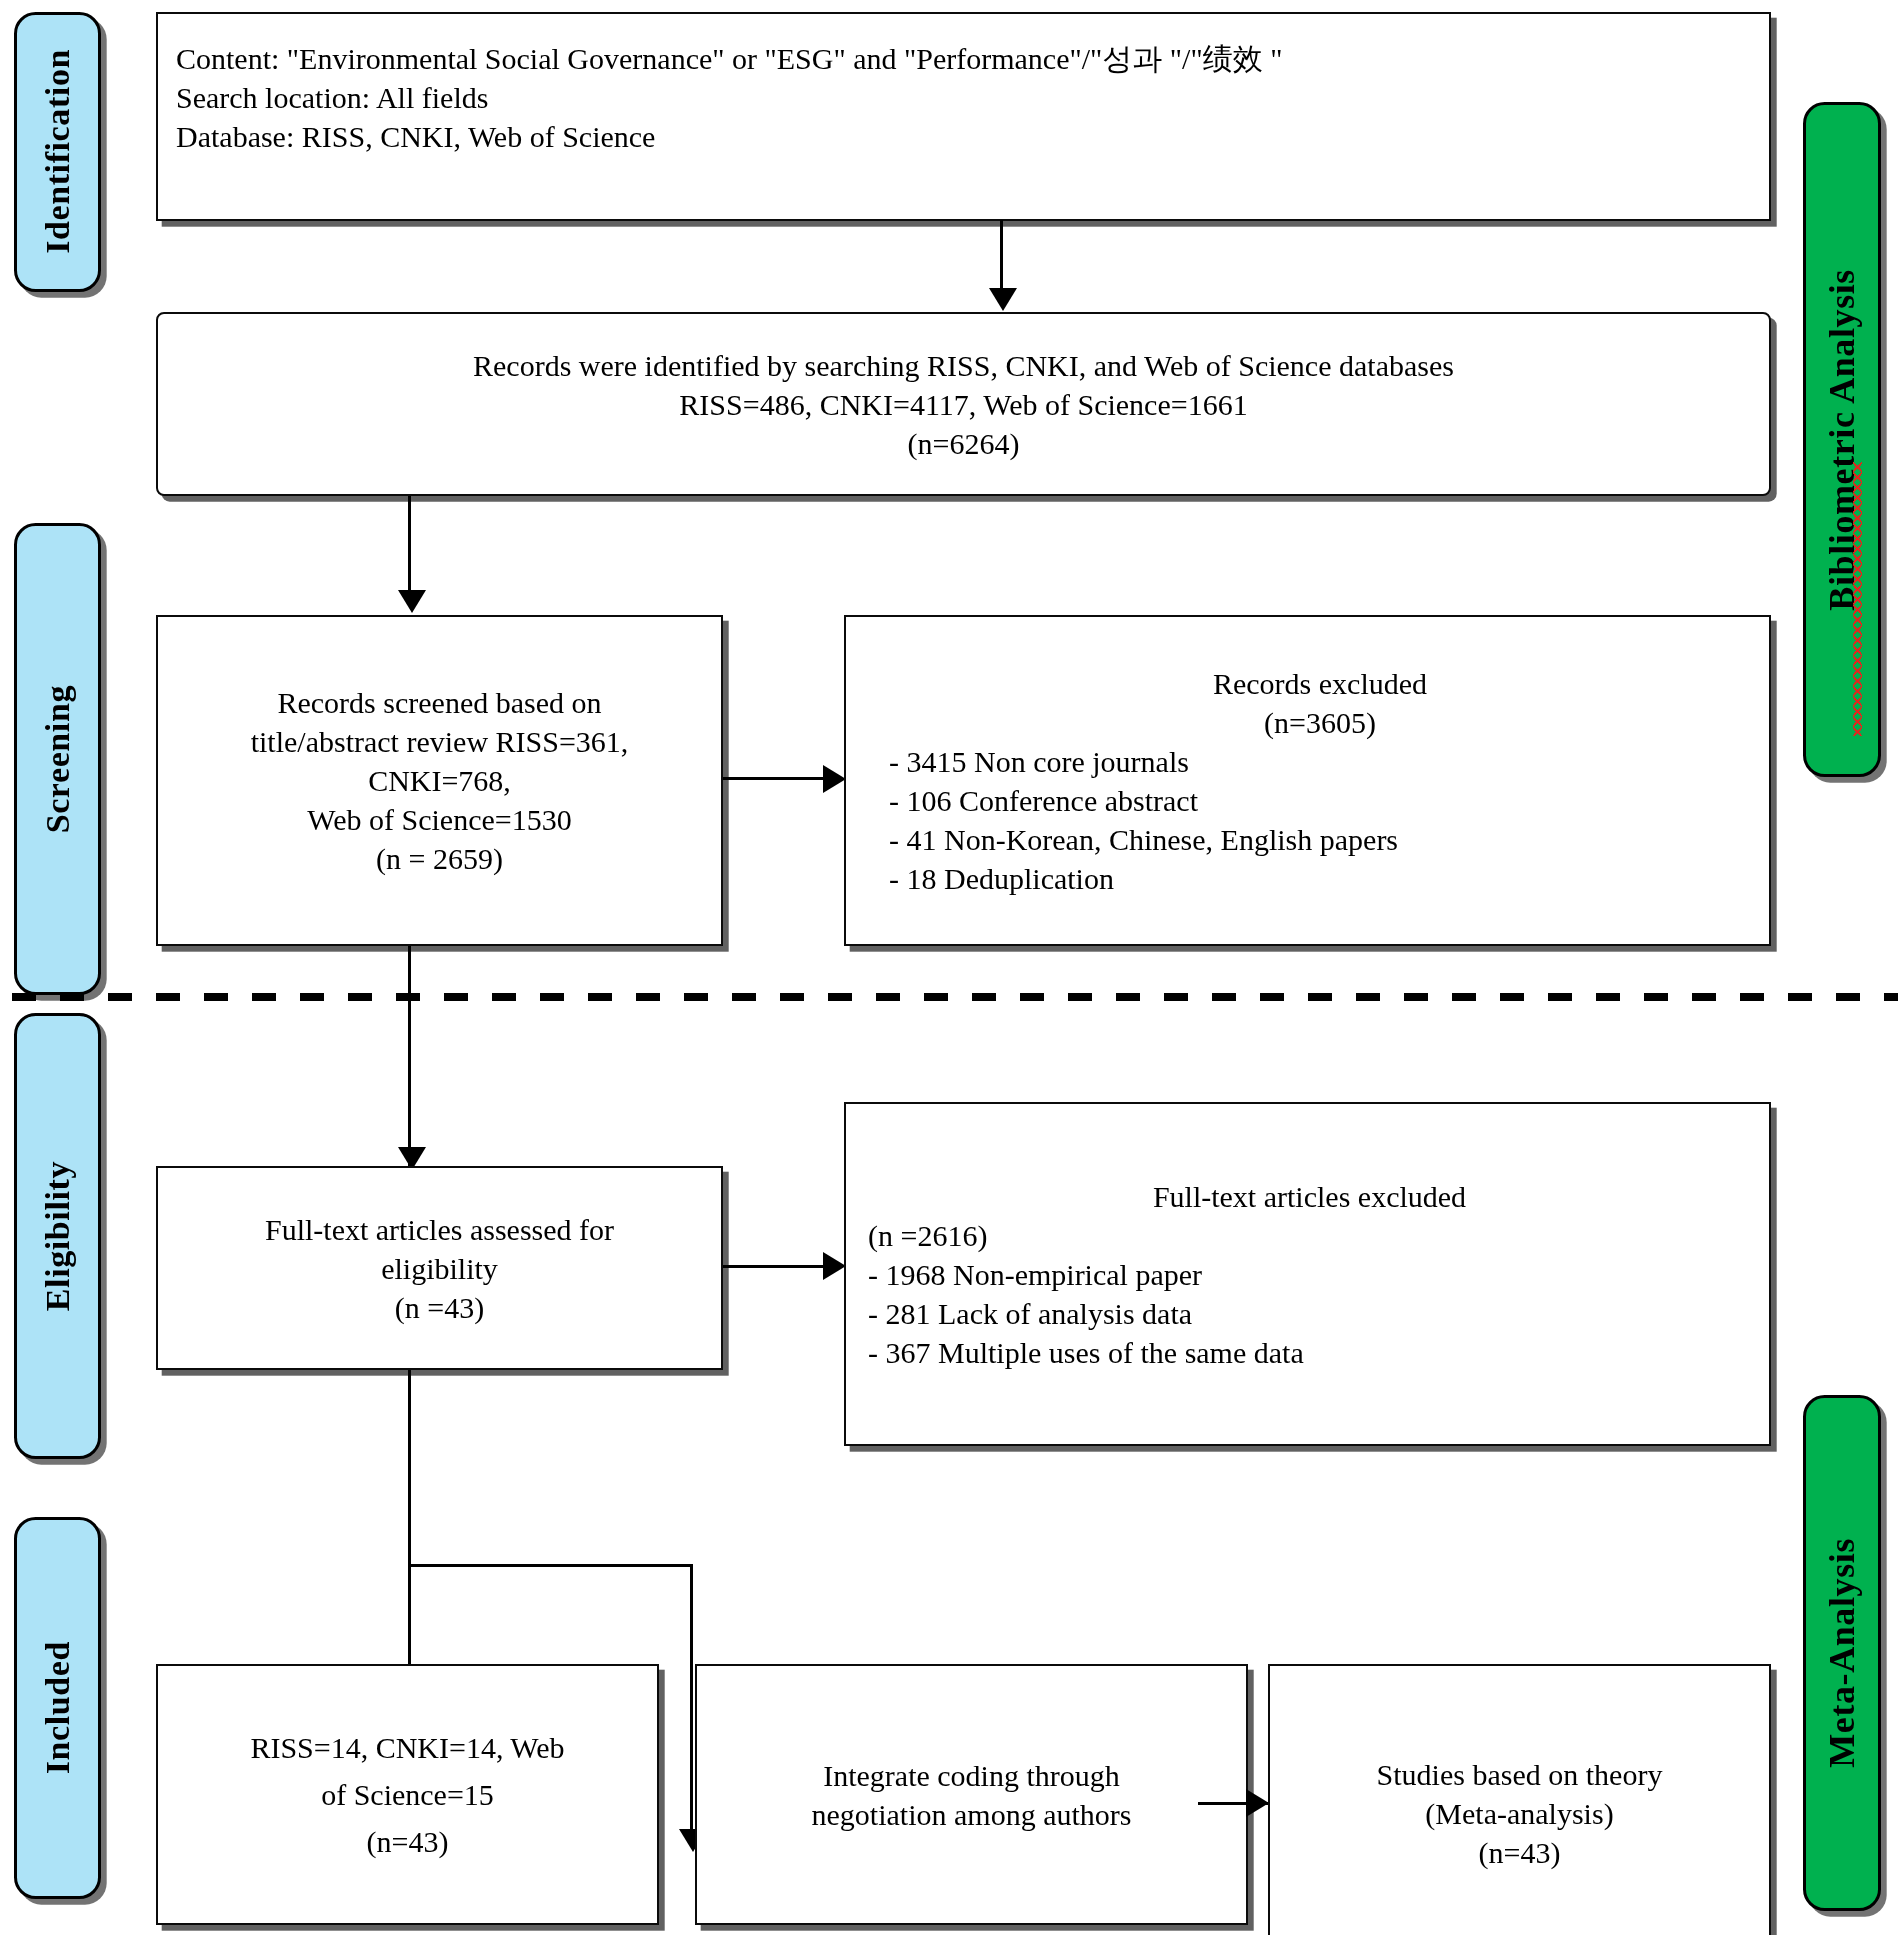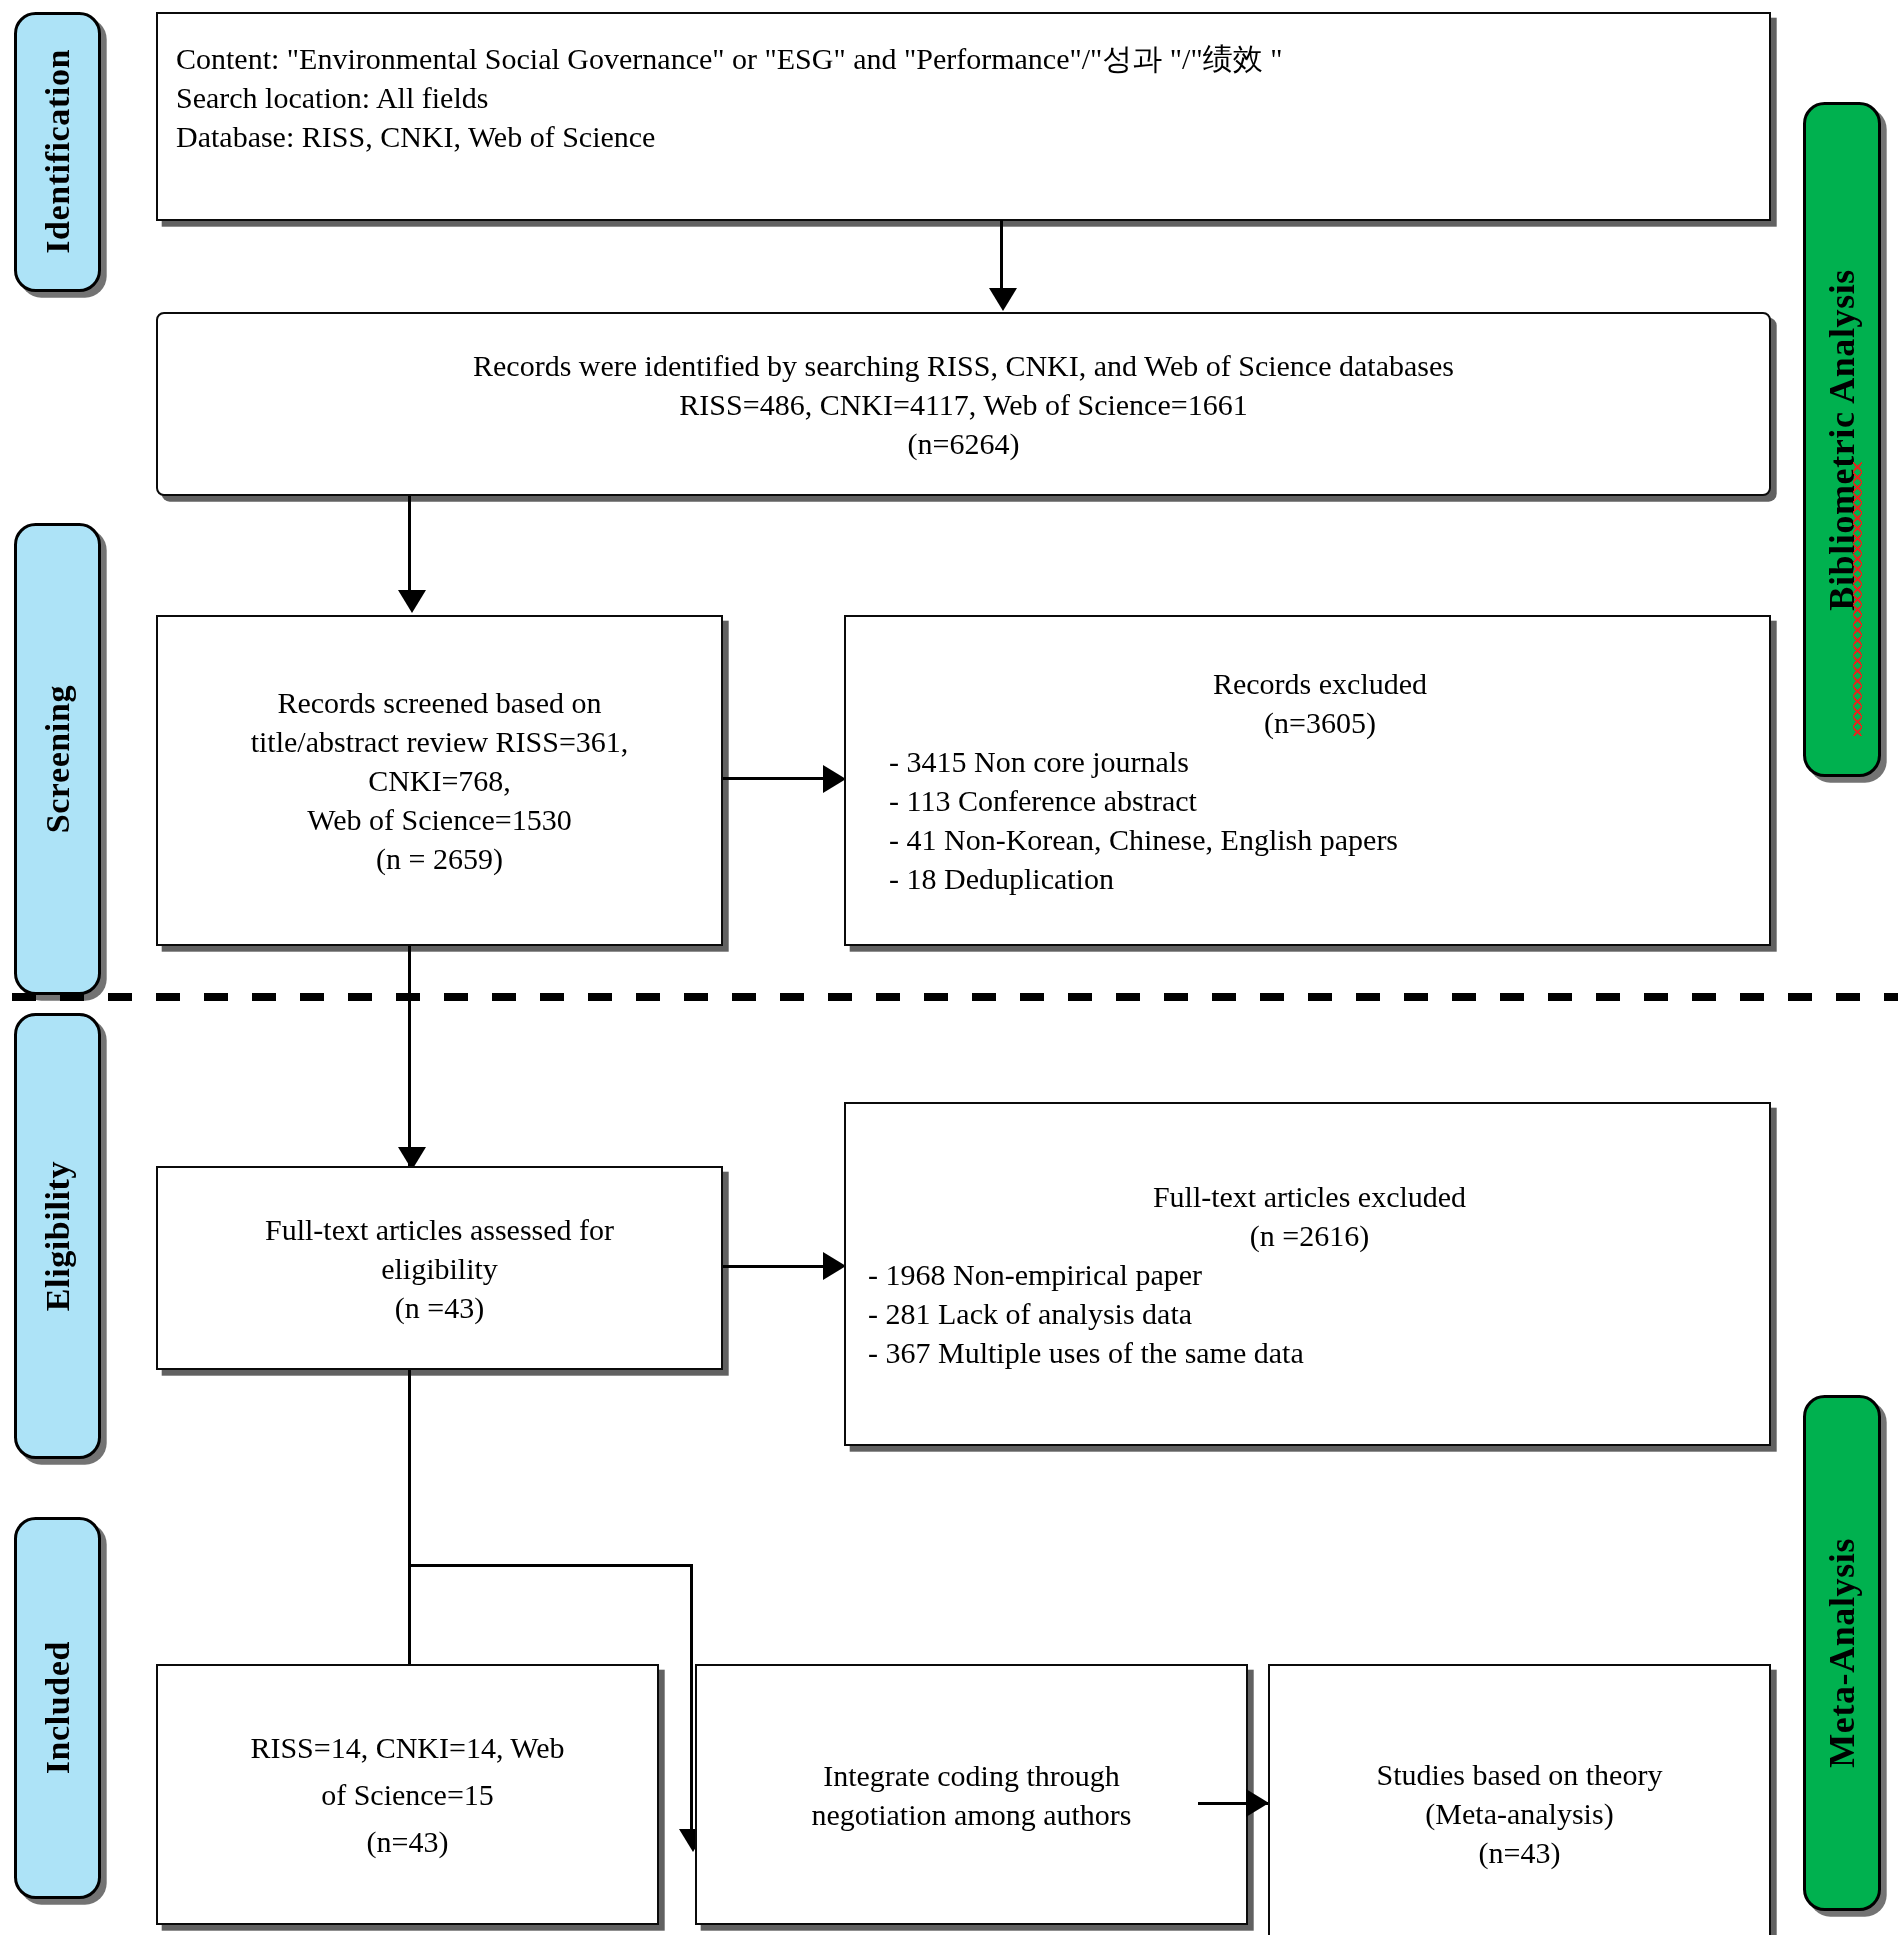--- a/index.html
+++ b/index.html
@@ -151,42 +151,42 @@
     <div class="line">(n = 2659)</div>
   </div>
 
   <div class="hline" style="left:723px;top:777px;width:108px;"></div>
   <div class="arrow-right" style="left:823px;top:765px;"></div>
 
   <div class="box left" style="left:844px;top:615px;width:927px;height:331px;padding-left:43px;">
     <div class="line" style="text-align:center;">Records excluded</div>
     <div class="line" style="text-align:center;">(n=3605)</div>
     <div class="line">- 3415 Non core journals</div>
-    <div class="line">- 113 Conference abstract</div>
+    <div class="line">- 106 Conference abstract</div>
     <div class="line">- 41 Non-Korean, Chinese, English papers</div>
     <div class="line">- 18 Deduplication</div>
   </div>
 
   <div class="divider" style="left:11.5px;top:993px;width:1886px;"></div>
 
   <div class="vline" style="left:408px;top:946px;height:220px;"></div>
   <div class="arrow-down" style="left:398px;top:1147px;"></div>
 
   <div class="box center" style="left:156px;top:1166px;width:567px;height:204px;">
     <div class="line">Full-text articles assessed for</div>
     <div class="line">eligibility</div>
     <div class="line">(n =43)</div>
   </div>
 
   <div class="hline" style="left:723px;top:1265px;width:108px;"></div>
   <div class="arrow-right" style="left:823px;top:1252px;"></div>
 
   <div class="box left" style="left:844px;top:1102px;width:927px;height:344px;padding-left:22px;">
     <div class="line" style="text-align:center;">Full-text articles excluded</div>
-    <div class="line" style="text-align:center;">(n =2616)</div>
+    <div class="line" style="">(n =2616)</div>
     <div class="line">- 1968 Non-empirical paper</div>
     <div class="line">- 281 Lack of analysis data</div>
     <div class="line">- 367 Multiple uses of the same data</div>
   </div>
 
   <div class="vline" style="left:408px;top:1370px;height:478px;"></div>
 
   <div class="hline" style="left:408px;top:1564px;width:285px;"></div>
 
   <div class="vline" style="left:690px;top:1564px;height:280px;"></div>

